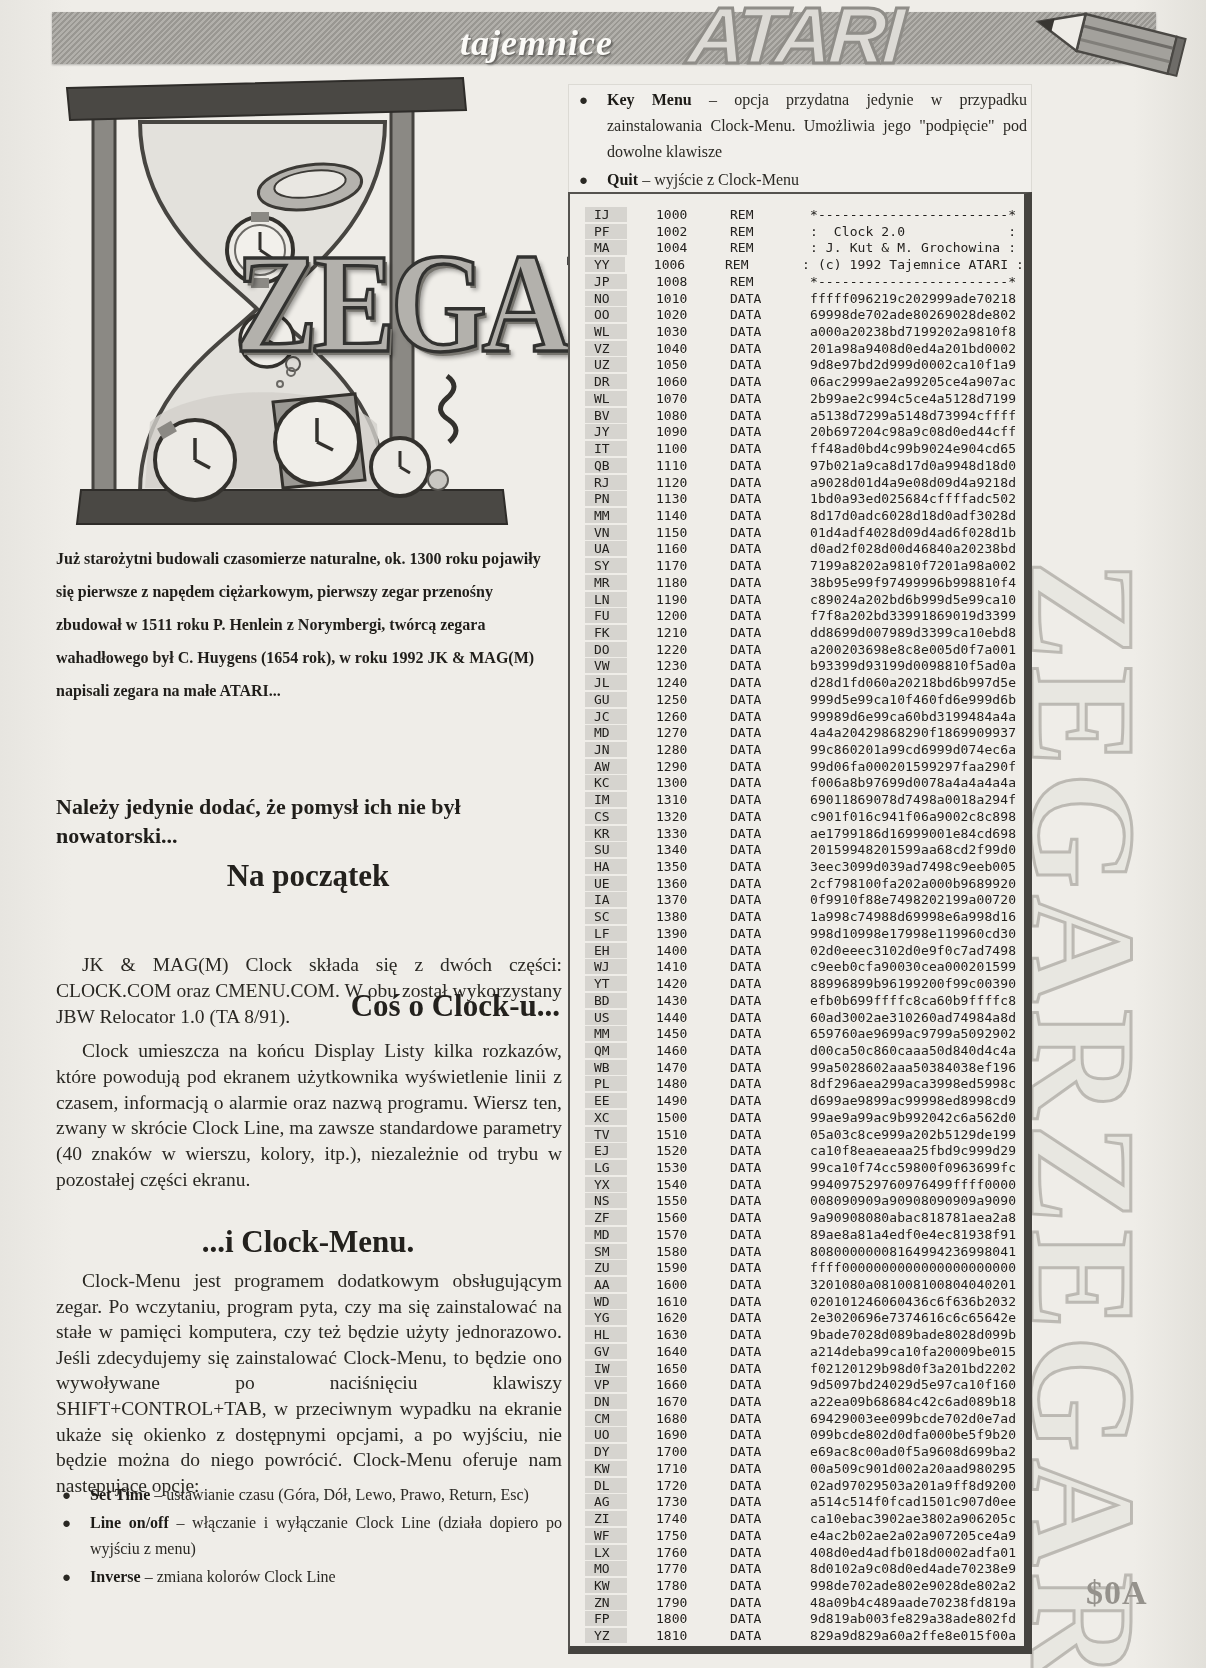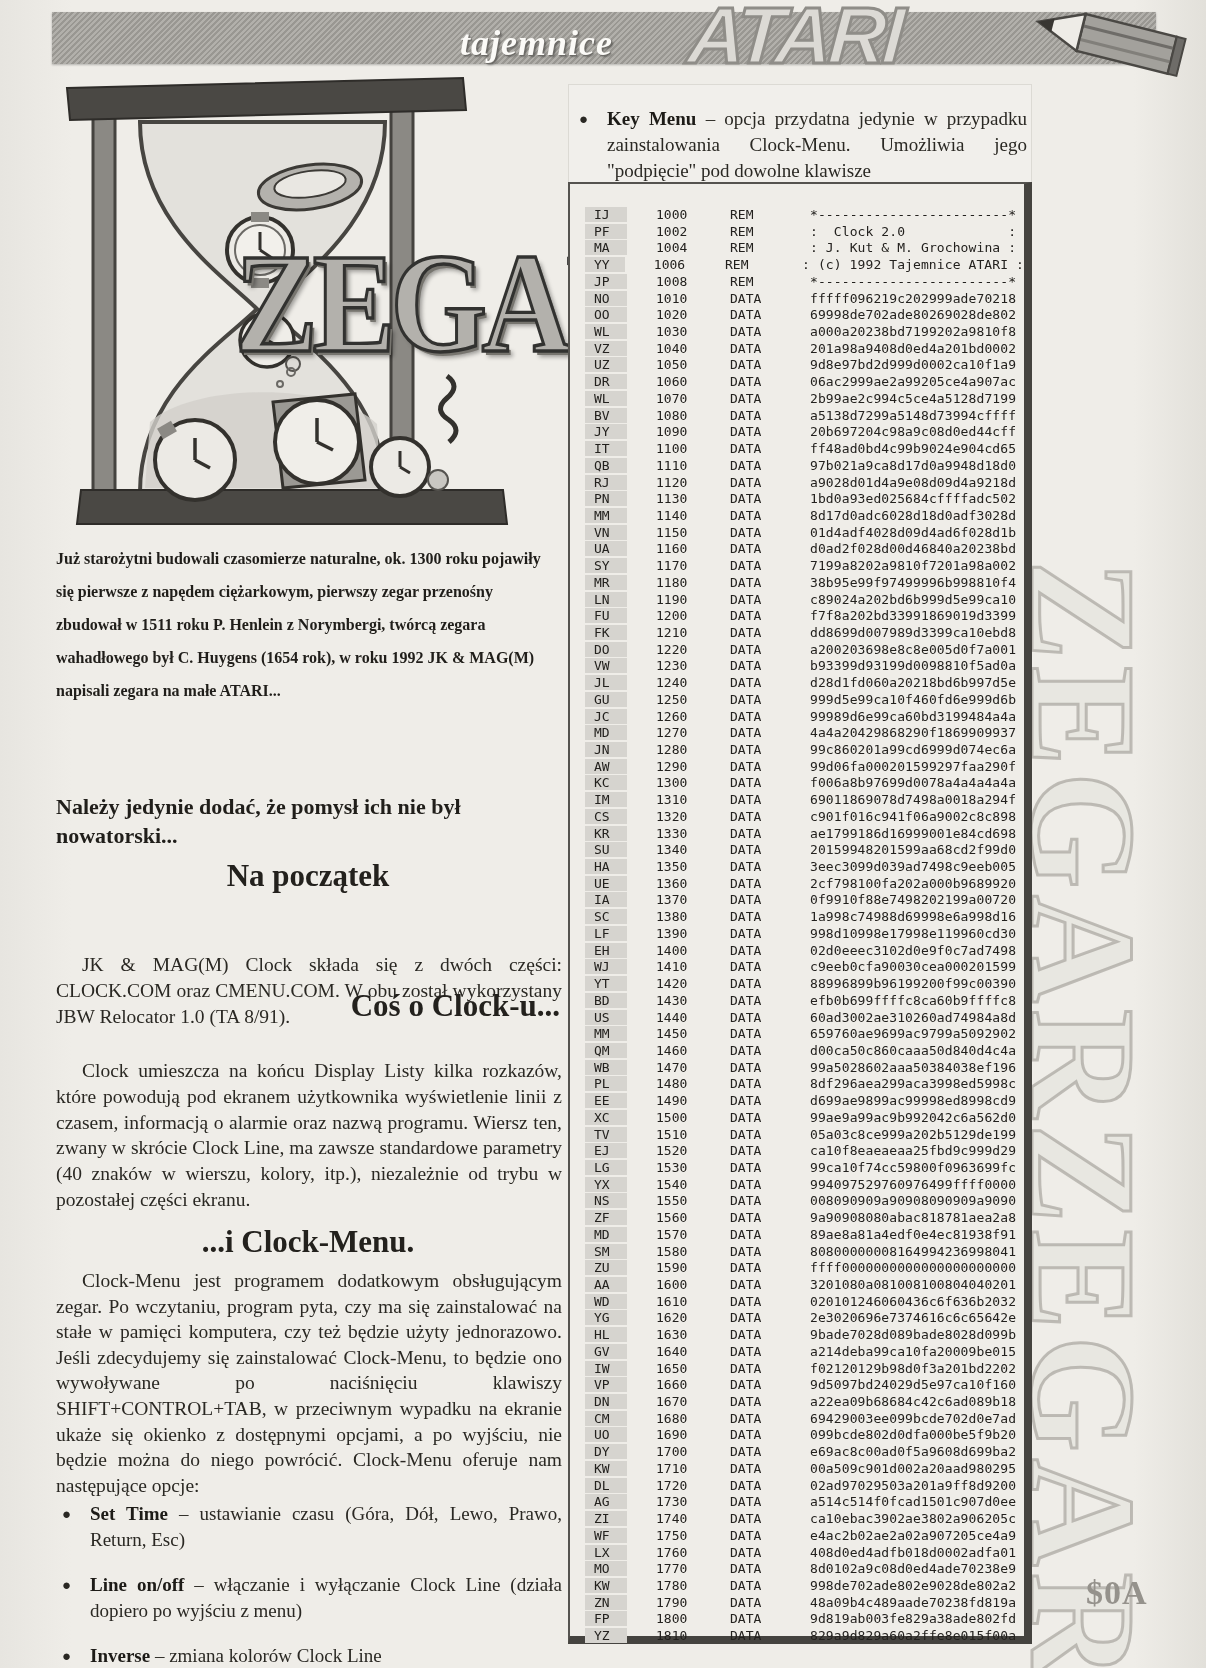--- a/index.html
+++ b/index.html
@@ -46,35 +46,35 @@
     position:absolute;left:56px;top:792px;width:504px;
     font-size:22px;font-weight:bold;text-align:left;line-height:29px;color:#201e1a;
   }
   .h-left{position:absolute;width:504px;left:56px;text-align:center;
     font-size:31px;font-weight:bold;color:#23211d;}
   .h1{top:858px;} .h2{top:988px;text-align:right;} .h3{top:1224px;}
   .para{
     position:absolute;left:56px;width:506px;font-size:19.5px;line-height:26px;
     text-align:justify;text-indent:26px;color:#2a2823;
   }
-  .p1{top:952px;} .p2{top:1038px;line-height:25.8px;margin-top:20px;} .p3{top:1268px;line-height:25.6px;}
+  .p1{top:952px;} .p2{top:1038px;line-height:25.8px;} .p3{top:1268px;line-height:25.6px;}
   .bullets{position:absolute;left:56px;top:1482px;width:506px;}
   .bullets-r{position:absolute;left:568px;top:84px;width:464px;border:1px solid #dcdad4;padding:2px 4px;box-sizing:border-box;background:rgba(244,242,237,.5);}
   .bitem{
-    position:relative;padding-left:34px;font-size:19px;line-height:26px;
-    text-align:justify;color:#2a2823;margin-bottom:2px;margin-top:19px;
+    position:relative;padding-left:34px;font-size:16px;line-height:26px;
+    text-align:justify;color:#2a2823;margin-bottom:2px;
   }
   .bitem::before{content:"●";position:absolute;left:6px;top:0;font-size:15px;color:#2a2823;}
   .blabel{font-weight:bold;color:#1d1b17;}
   
   .listing{
-    position:absolute;left:568px;top:182px;width:464px;height:1462px;z-index:2;
+    position:absolute;left:568px;top:192px;width:464px;height:1462px;z-index:2;
     box-sizing:border-box;background:#efede8;
     border:2px solid #55534f;border-right:8px solid #45433f;border-bottom:8px solid #45433f;
-    padding-top:23px;
+    padding-top:13px;
   }
   .lrow{
     display:flex;align-items:baseline;height:16.72px;
     font-family:"DejaVu Sans Mono",monospace;font-size:13px;color:#23211e;white-space:pre;
   }
   .lc{width:42px;margin-left:15px;padding-left:9px;background:#d6d4cf;box-sizing:border-box;}
   .ln{width:44px;margin-left:29px;}
   .lk{width:46px;margin-left:30px;}
   .lt{margin-left:34px;letter-spacing:0.1px;}
   

